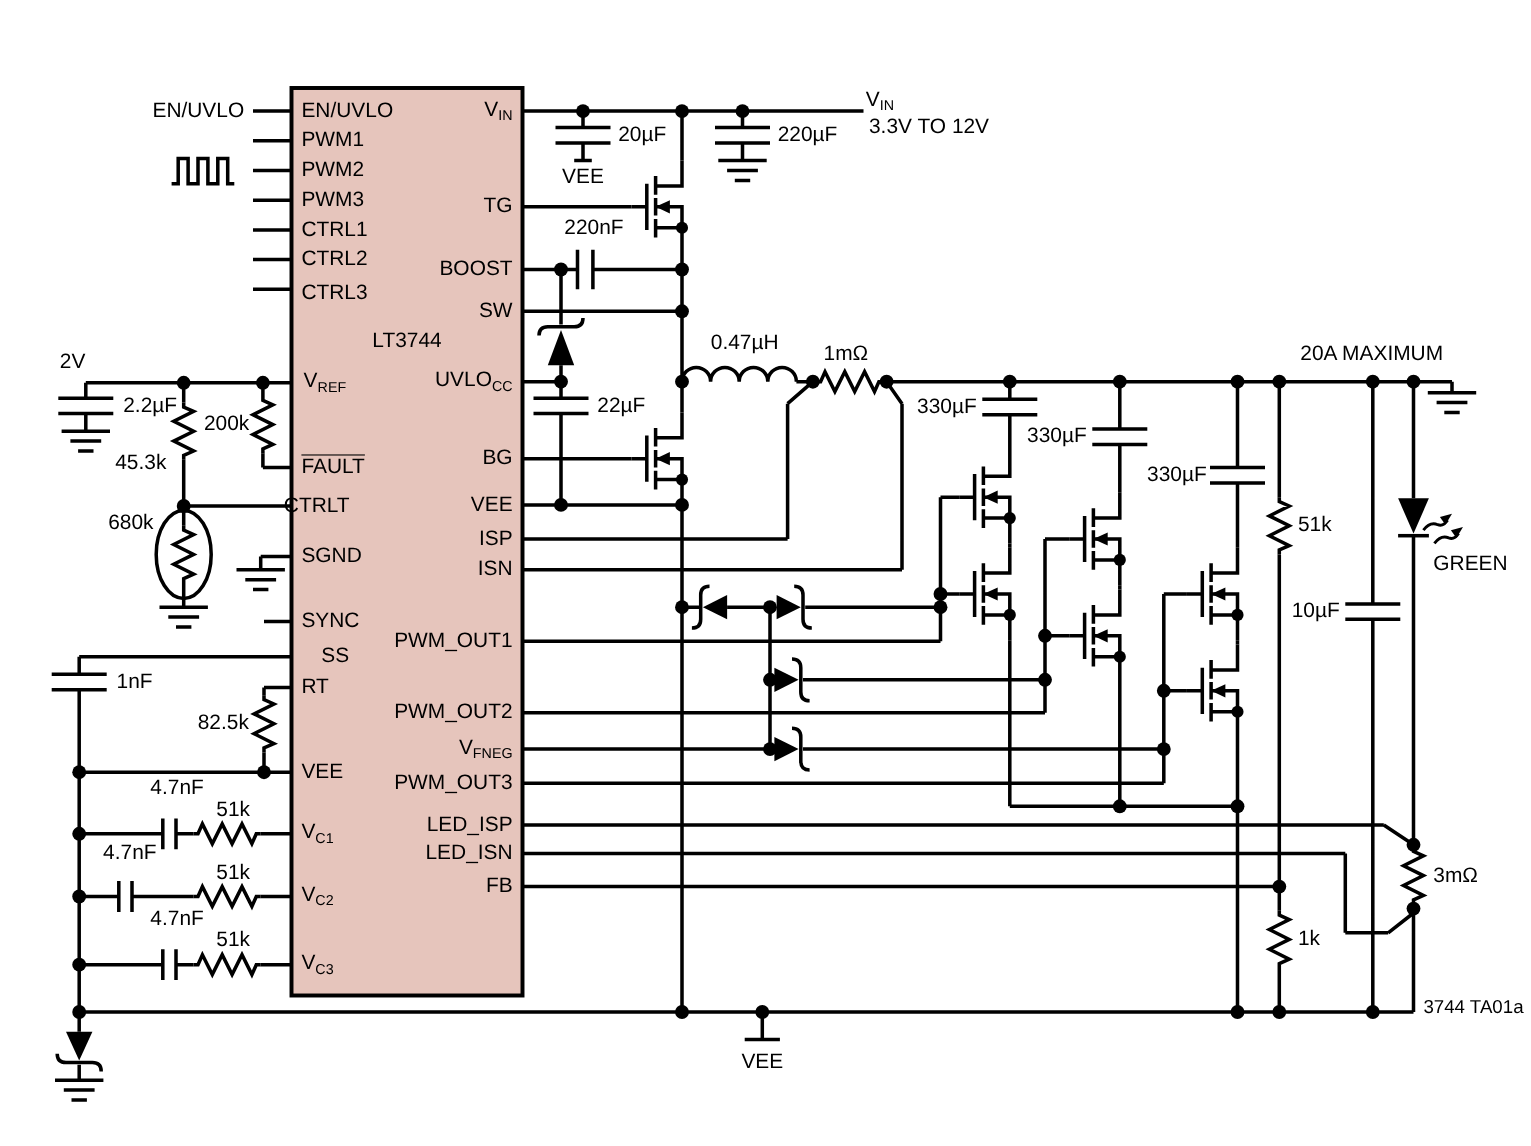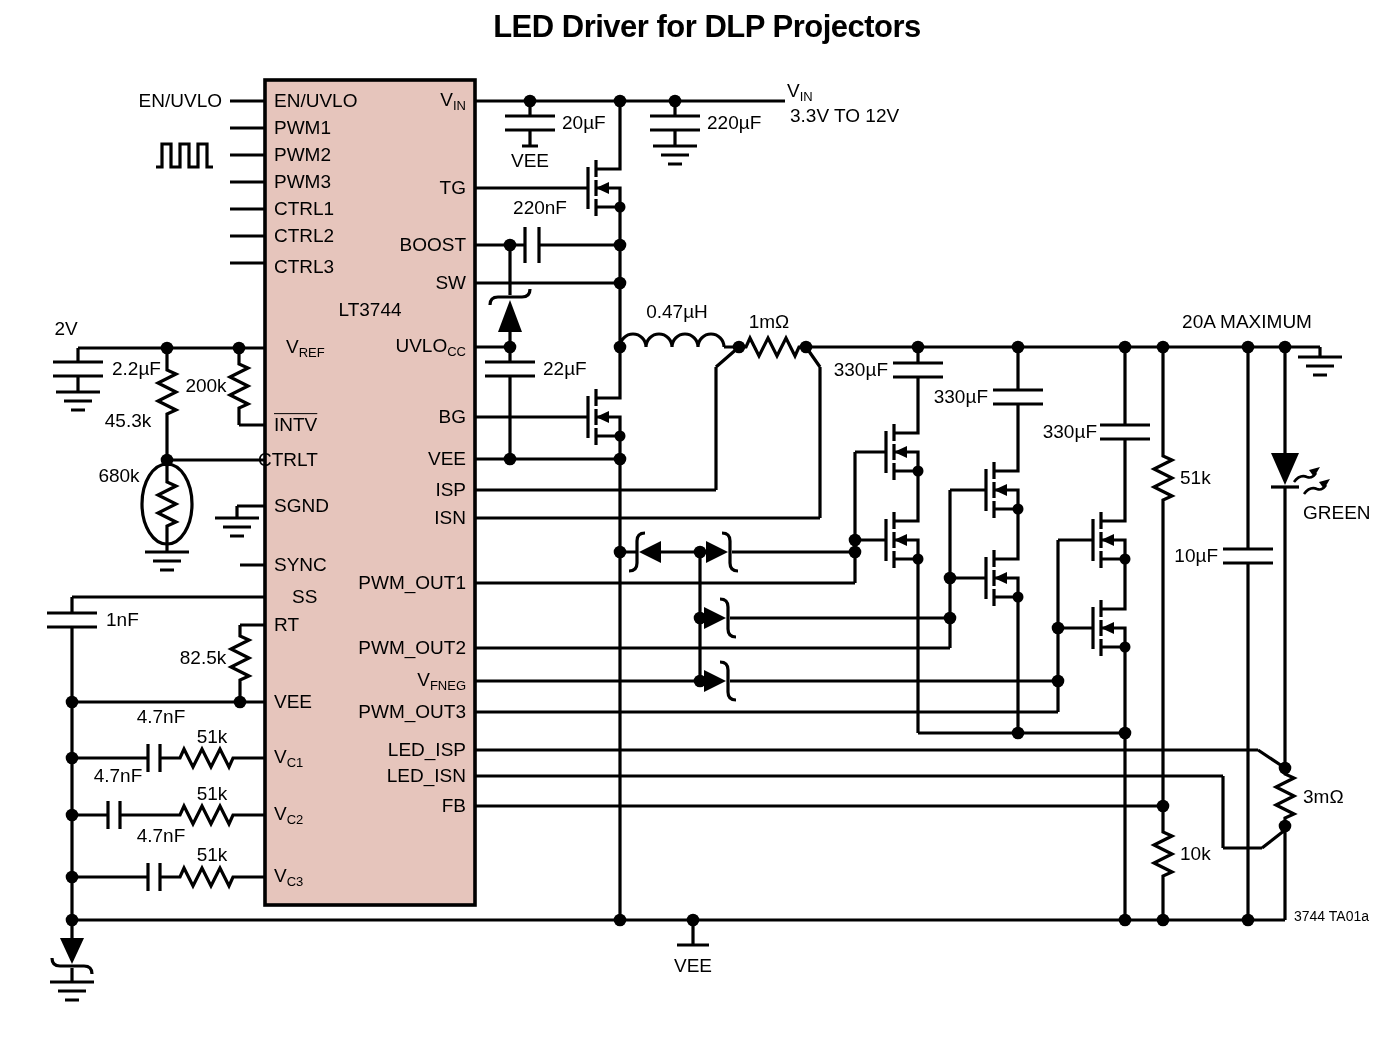--- a/index.html
+++ b/index.html
@@ -6,21 +6,21 @@
   .canvas{position:relative;width:1392px;height:1042px;background:#fff;overflow:hidden;
           font-family:"Liberation Sans","DejaVu Sans",sans-serif;color:#000;}
   svg{position:absolute;left:0;top:0;}
   .lbl{position:absolute;display:inline-block;font-size:19px;line-height:1;white-space:nowrap;color:#000;}
   .l{transform:translate(0,-52%);}
   .c{transform:translate(-50%,-52%);}
   .r{transform:translate(-100%,-52%);}
   .s{font-size:13px;vertical-align:-4px;}
   .ol{text-decoration:overline;}
   .title{font-size:31px;font-weight:bold;letter-spacing:-0.5px;}
-  .small{font-size:14px;text-align:center;}
+  .small{font-size:17px;text-align:center;}
 </style>
 </head>
 <body>
 
 <div class="canvas">
 
 <svg width="1392" height="1042" viewBox="0 0 1392 1042">
   <defs>
     <path id="rv" d="m0,0 v4 l9,4 -18,9 18,9 -18,9 18,9 -9,4 v4" fill="none"></path>
     <path id="rh" d="m0,0 h4 l4,-9 9,18 9,-18 9,18 9,-18 9,18 4,-9 h4" fill="none"></path>
@@ -209,33 +209,32 @@
         <circle cx="693" cy="920" r="6.3"></circle>
         <circle cx="1125" cy="920" r="6.3"></circle>
     <circle cx="1163" cy="920" r="6.3"></circle>
         <circle cx="1248" cy="920" r="6.3"></circle>
     <circle cx="1163" cy="806" r="6.3"></circle>
         <circle cx="1285" cy="768" r="6.3"></circle>
         <circle cx="1285" cy="826" r="6.3"></circle>
   </g>
 </svg>
 
-<span class="lbl title c" style="left:707px;top:27px">LED Driver for DLP Projectors</span>
 
 <span class="lbl c" style="left:370px;top:310px">LT3744</span>
 
 <span class="lbl l" style="left:274px;top:101px">EN/UVLO</span>
 <span class="lbl l" style="left:274px;top:128px">PWM1</span>
 <span class="lbl l" style="left:274px;top:155px">PWM2</span>
 <span class="lbl l" style="left:274px;top:182px">PWM3</span>
 <span class="lbl l" style="left:274px;top:209px">CTRL1</span>
 <span class="lbl l" style="left:274px;top:236px">CTRL2</span>
 <span class="lbl l" style="left:274px;top:267px">CTRL3</span>
-<span class="lbl l" style="left:286px;top:348px"><span>V</span><span class="s">REF</span></span>
-<span class="lbl l ol" style="left:274px;top:425px">INTV</span>
+<span class="lbl l" style="left:276px;top:348px"><span>V</span><span class="s">REF</span></span>
+<span class="lbl l ol" style="left:274px;top:425px">FAULT</span>
 <span class="lbl l" style="left:258px;top:460px">CTRLT</span>
 <span class="lbl l" style="left:274px;top:506px">SGND</span>
 <span class="lbl l" style="left:274px;top:565px">SYNC</span>
 <span class="lbl l" style="left:292px;top:597px">SS</span>
 <span class="lbl l" style="left:274px;top:625px">RT</span>
 <span class="lbl l" style="left:274px;top:702px">VEE</span>
 <span class="lbl l" style="left:274px;top:758px"><span>V</span><span class="s">C1</span></span>
 <span class="lbl l" style="left:274px;top:815px"><span>V</span><span class="s">C2</span></span>
 <span class="lbl l" style="left:274px;top:877px"><span>V</span><span class="s">C3</span></span>
 
@@ -282,17 +281,17 @@
 <span class="lbl c" style="left:769px;top:322px">1mΩ</span>
 
 <span class="lbl c" style="left:1247px;top:322px">20A MAXIMUM</span>
 <span class="lbl r" style="left:888px;top:370px">330µF</span>
 <span class="lbl r" style="left:988px;top:397px">330µF</span>
 <span class="lbl r" style="left:1097px;top:432px">330µF</span>
 <span class="lbl l" style="left:1180px;top:478px">51k</span>
 <span class="lbl r" style="left:1218px;top:556px">10µF</span>
 <span class="lbl l" style="left:1303px;top:513px">GREEN</span>
 <span class="lbl l" style="left:1303px;top:797px">3mΩ</span>
-<span class="lbl l" style="left:1180px;top:854px">10k</span>
+<span class="lbl l" style="left:1180px;top:854px">1k</span>
 <span class="lbl l small" style="left:1294px;top:916px">3744 TA01a</span>
 <span class="lbl c" style="left:693px;top:966px">VEE</span>
 
 </div>
 
 </body></html>

